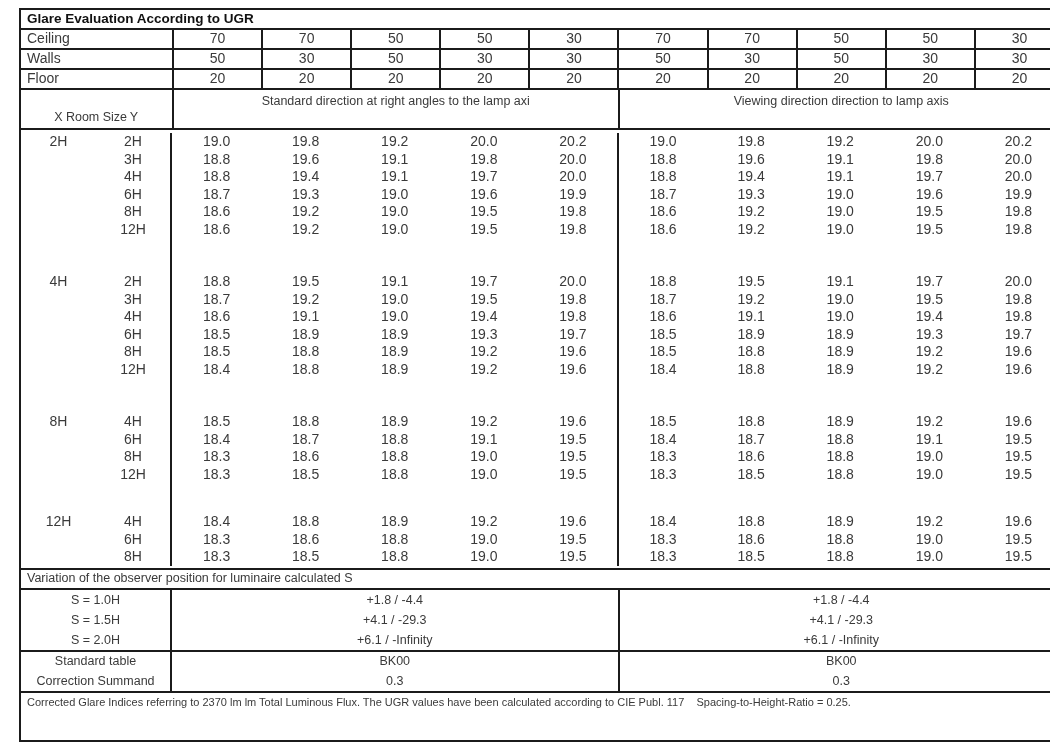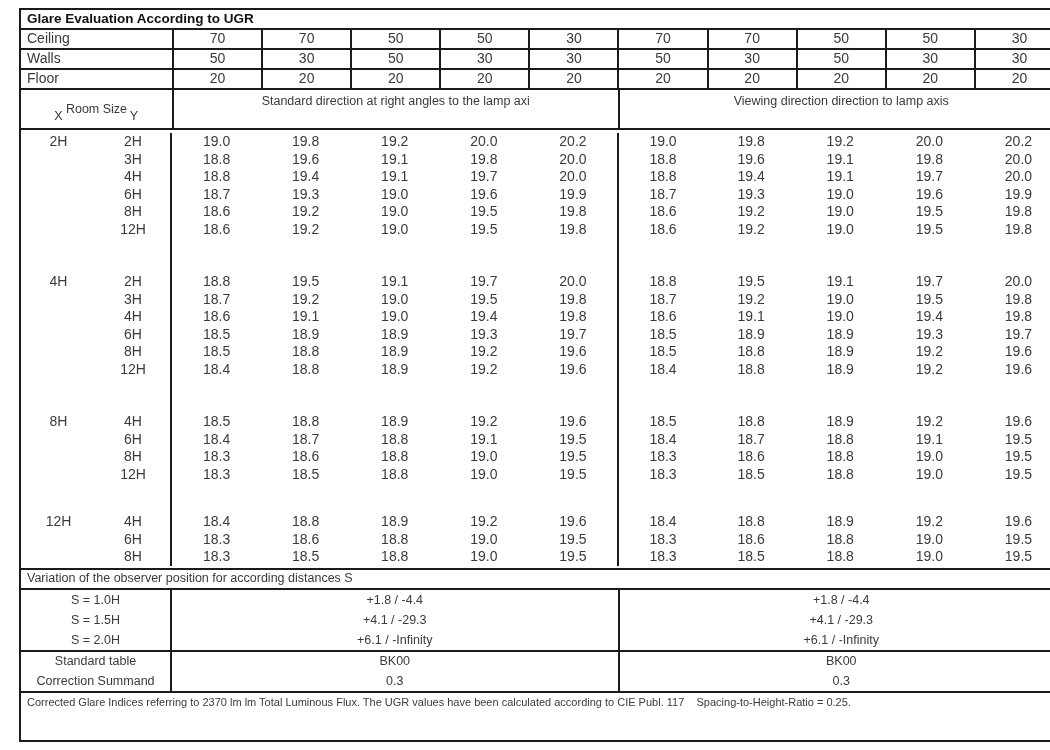--- a/index.html
+++ b/index.html
@@ -31,21 +31,21 @@
     font-size: 14px; line-height: 17px;
   }
   .grid-surface .sv { text-align: center; border-left: 2px solid #1b1b1b; }
   .grid-surface .slabel { padding-left: 6px; }
   
   .header-row {
     display: grid; grid-template-columns: 151px 1fr 1fr;
     height: 40px; border-bottom: 2px solid #1b1b1b;
     font-size: 12.5px;
   }
-  .room-size-cell .rs-top { height: 19px; text-align: center; padding-top: 12px; }
+  .room-size-cell .rs-top { height: 19px; text-align: center; padding-top: 20px; }
   .room-size-cell .rs-xy { display: grid; grid-template-columns: 75px 76px; }
   .room-size-cell .rs-xy span { text-align: center; }
   .heading-cell { border-left: 2px solid #1b1b1b; text-align: center; padding-top: 4px; }
   
   #data-rows {
     height: 440px; border-bottom: 2px solid #1b1b1b;
     padding-top: 3px; font-size: 14px; overflow: hidden;
   }
   .grid-data { display: grid; grid-template-columns: 75px 76px repeat(10, 1fr); height: 17.5px; line-height: 17.5px; }
   .grid-data div { text-align: center; }
@@ -436,21 +436,21 @@
         <div>19.5</div>
         <div class="mid">18.3</div>
         <div>18.5</div>
         <div>18.8</div>
         <div>19.0</div>
         <div>19.5</div>
       </div>
     </div>
 
   <div class="variation-heading">
-    <span>Variation of the observer position for according distances S</span>
+    <span>Variation of the observer position for luminaire calculated S</span>
   </div>
 
   <div id="variation-rows">
       <div class="grid-half">
         <div class="hlabel">S = 1.0H</div>
         <div class="hleft">+1.8 / -4.4</div>
         <div class="hright">+1.8 / -4.4</div>
       </div>
       <div class="grid-half">
         <div class="hlabel">S = 1.5H</div>

